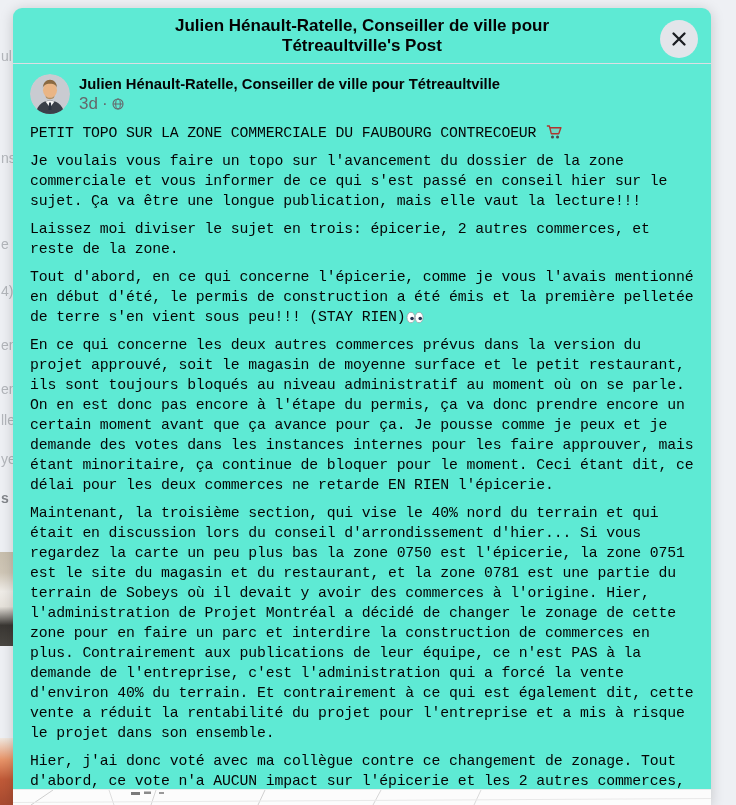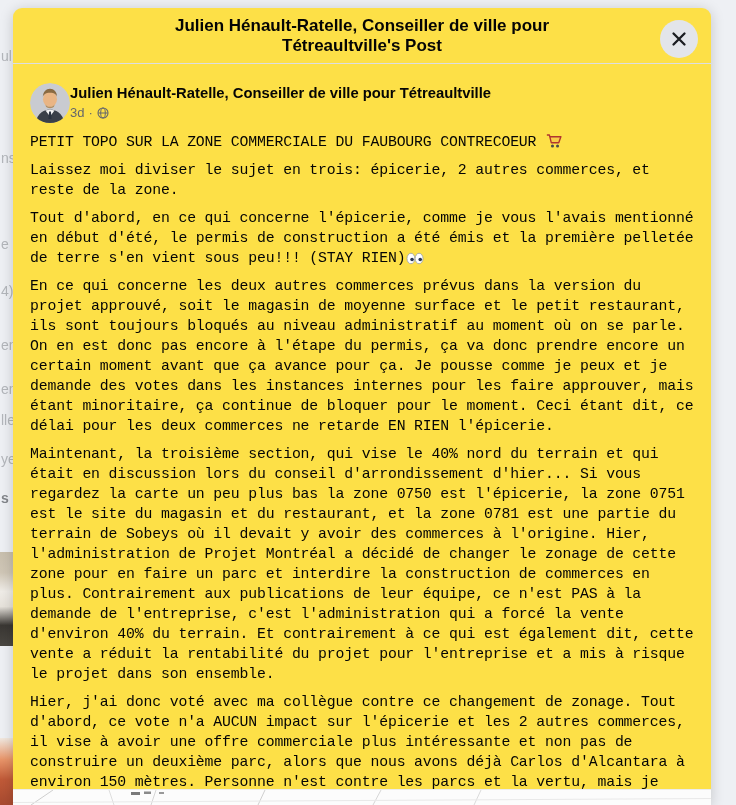--- a/index.html
+++ b/index.html
@@ -14,40 +14,40 @@
   .bg-frag.dark{color:#83868b;font-weight:700;}
   .bg-left{left:1px;}
   .bg-right{left:750px;}
   .bg-thumb{position:absolute;left:0;width:13px;filter:blur(.4px);}
   .thumb1{top:552px;height:94px;background:linear-gradient(180deg,#c8bfae 0%,#cfc6b6 22%,#efece7 42%,#e6e2db 58%,#3a3733 78%,#4a4742 100%);}
   .thumb2{top:649px;height:86px;background:linear-gradient(180deg,#97severe 0%,#8a7f63 0%,#6b5f49 30%,#2e2a24 62%,#554e47 100%);}
   .thumb3{top:738px;height:67px;background:linear-gradient(180deg,#f0e8e0 0%,#e8956a 32%,#c05a38 62%,#a84a30 100%);}
   
   .modal{
     position:absolute;left:13px;top:8px;width:698px;height:797px;
-    background:#fde047;border-radius:9px 9px 0 0;
+    background:#5eead4;border-radius:9px 9px 0 0;
     box-shadow:0 2px 14px rgba(0,0,0,.18);
   }
   .modal-header{position:relative;padding:8px 70px 7px;border-bottom:1px solid #dcdee3;}
   .modal-title{
     max-width:480px;margin:0 auto;text-align:center;
     font-size:17px;line-height:20px;font-weight:700;color:#050505;
   }
   .close-btn{
     position:absolute;top:12px;right:13px;width:38px;height:38px;border-radius:50%;
     background:#e3e5ea;border:none;display:flex;align-items:center;justify-content:center;
     cursor:pointer;padding:0;
   }
   
   .post-body{padding:10px 17px 0;}
-  .author-row{display:flex;margin-bottom:9px;margin-top:9px;}
+  .author-row{display:flex;gap:9px;margin-bottom:9px;}
   .avatar{width:40px;height:40px;border-radius:50%;overflow:hidden;flex-shrink:0;cursor:pointer;}
   .author-block{padding-top:1px;}
   .author-name{font-size:14.8px;font-weight:700;color:#050505;line-height:19px;cursor:pointer;}
-  .post-meta{display:flex;align-items:center;gap:4px;font-size:13px;color:#65676b;line-height:17px;margin-top:1px;}
+  .post-meta{display:flex;align-items:center;gap:4px;font-size:17px;color:#65676b;line-height:17px;margin-top:1px;}
   .post-meta .ts{cursor:pointer;}
   .post-p{
     font-size:14.8px;line-height:20px;letter-spacing:-0.15px;
     margin:0 0 8px;color:#050505;font-family:Liberation Mono, monospace;
   }
   .post-p svg{vertical-align:-3px;margin-left:1px;}
   .hashtags{font-size:14.8px;line-height:20px;letter-spacing:-0.15px;margin:0 0 10px;}
   .hashtag{color:#216fdb;margin-right:4.5px;cursor:pointer;font-weight:bold;}
   
   .post-image{
@@ -131,20 +131,21 @@
         </div>
       </div>
     </div>
 
     <p class="post-p"><span>PETIT TOPO SUR LA ZONE COMMERCIALE DU FAUBOURG CONTRECOEUR </span><svg width="17" height="16" viewBox="0 0 20 18">
           <path d="M1 2 H4 L6.2 11 H15 L17.5 4 H5" fill="rgba(217,83,79,.12)" stroke="#b0352f" stroke-width="1.6" stroke-linejoin="round"></path>
           <circle cx="7.6" cy="14.8" r="1.8" fill="#4a4a4a"></circle>
           <circle cx="13.6" cy="14.8" r="1.8" fill="#4a4a4a"></circle>
         </svg></p>
 
+    <p class="post-p"><span>Je voulais vous faire un topo sur l'avancement du dossier de la zone commerciale et vous informer de ce qui s'est passé en conseil hier sur le sujet. Ça va être une longue publication, mais elle vaut la lecture!!!</span></p>
 
     <p class="post-p"><span>Laissez moi diviser le sujet en trois: épicerie, 2 autres commerces, et reste de la zone.</span></p>
 
     <p class="post-p"><span>Tout d'abord, en ce qui concerne l'épicerie, comme je vous l'avais mentionné en début d'été, le permis de construction a été émis et la première pelletée de terre s'en vient sous peu!!! (STAY RIEN)</span><svg width="18" height="13" viewBox="0 0 22 14">
           <ellipse cx="6" cy="7" rx="4.8" ry="6.4" fill="#fff" stroke="#9aa0a6" stroke-width="1"></ellipse>
           <ellipse cx="16" cy="7" rx="4.8" ry="6.4" fill="#fff" stroke="#9aa0a6" stroke-width="1"></ellipse>
           <circle cx="7.4" cy="8.2" r="2.2" fill="#273553"></circle>
           <circle cx="17.4" cy="8.2" r="2.2" fill="#273553"></circle>
         </svg></p>
 

